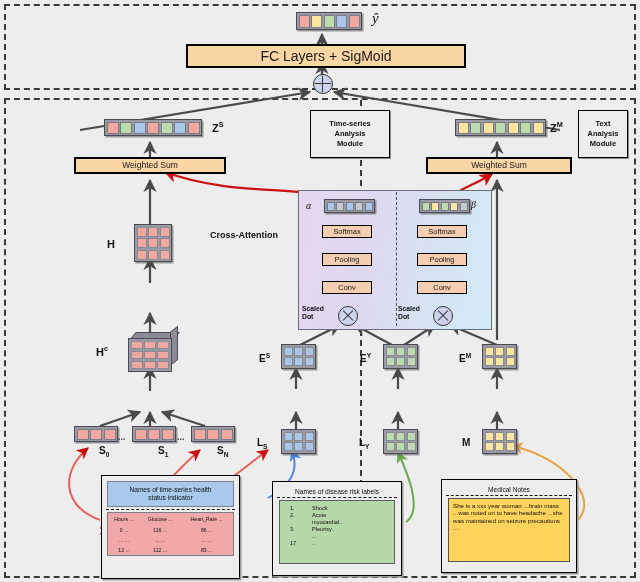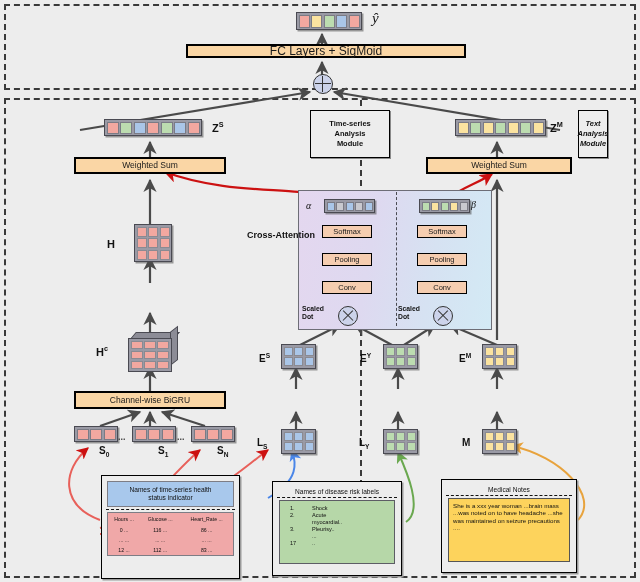--- a/index.html
+++ b/index.html
@@ -246,36 +246,36 @@
 
   <div class="vec abs" id="vec-yhat" style="left:296px;top:12px;">
       <div class="cell" style="background: rgb(242, 168, 160); width: 11px; height: 13px;"></div>
       <div class="cell" style="background: rgb(251, 227, 160); width: 11px; height: 13px;"></div>
       <div class="cell" style="background: rgb(188, 220, 176); width: 11px; height: 13px;"></div>
       <div class="cell" style="background: rgb(170, 198, 232); width: 11px; height: 13px;"></div>
       <div class="cell" style="background: rgb(242, 168, 160); width: 11px; height: 13px;"></div>
     </div>
   <div class="lbl italic" style="left:372px;top:10px;font-size:15px;">ŷ</div>
 
-  <div class="pbox abs" style="left:186px;top:44px;width:280px;height:14px;font-size:12px;">FC Layers + SigMoid</div>
+  <div class="pbox abs" style="left:186px;top:44px;width:280px;height:24px;font-size:14px;">FC Layers + SigMoid</div>
 
   <div class="circ" style="left:313px;top:74px;width:18px;height:18px;">
     <div class="h" style="left:1px;top:8px;width:16px;height:1.4px;"></div>
     <div class="v" style="left:8px;top:1px;width:1.4px;height:16px;"></div>
   </div>
 
   <div class="modbox abs" style="left:310px;top:110px;width:80px;height:48px;">
     <div>
       <div>Time-series</div>
       <div>Analysis</div>
       <div>Module</div>
     </div>
   </div>
 
-  <div class="modbox abs" style="left:578px;top:110px;width:30px;height:48px;font-style:italic;">
+  <div class="modbox abs" style="left:578px;top:110px;width:50px;height:48px;">
     <div>
       <div>Text</div>
       <div>Analysis</div>
       <div>Module</div>
     </div>
   </div>
 
   <div class="vec abs" id="vec-zs" style="left:104px;top:119px;">
       <div class="cell" style="background: rgb(242, 168, 160); width: 12px; height: 12px;"></div>
       <div class="cell" style="background: rgb(188, 220, 176); width: 12px; height: 12px;"></div>
@@ -319,21 +319,20 @@
         <div class="cell" style="background: rgb(242, 168, 160);"></div>
         <div class="cell" style="background: rgb(242, 168, 160);"></div>
         <div class="cell" style="background: rgb(242, 168, 160);"></div>
         <div class="cell" style="background: rgb(242, 168, 160);"></div>
       </div>
   </div>
   <div class="lbl" style="left:96px;top:344px;font-size:11px;">
     <span>H</span><span class="sup">c</span>
   </div>
 
-  <div class="pbox abs" style="left:74px;top:391px;width:152px;height:18px;font-size:8.5px;">Channel-wise BiGRU</div>
 
   <div class="vec abs" id="vec-s0" style="left:74px;top:426px;">
       <div class="cell" style="background: rgb(242, 168, 160); width: 12px; height: 11px;"></div>
       <div class="cell" style="background: rgb(242, 168, 160); width: 12px; height: 11px;"></div>
       <div class="cell" style="background: rgb(242, 168, 160); width: 12px; height: 11px;"></div>
     </div>
   <div class="lbl" style="left:99px;top:445px;font-size:10px;">
     <span>S</span><span class="sub">0</span>
   </div>
 
@@ -370,21 +369,21 @@
     </div>
   <div class="lbl" style="left:550px;top:120px;font-size:11px;">
     <span>Z</span><span class="sup">M</span>
   </div>
 
   <div class="pbox abs" style="left:426px;top:157px;width:146px;height:17px;font-size:8.5px;">Weighted Sum</div>
 
   <div class="xatt" style="left:298px;top:190px;width:192px;height:138px;"></div>
   <div class="xatt-split" style="left:396px;top:192px;height:134px;"></div>
 
-  <div class="lbl" style="left:210px;top:230px;font-size:9px;margin-left:37px;">Cross-Attention</div>
+  <div class="lbl" style="left:210px;top:230px;font-size:9px;">Cross-Attention</div>
 
   <div class="vec abs" id="vec-alpha" style="left:324px;top:199px;">
       <div class="cell" style="background: rgb(170, 198, 232); width: 8px; height: 9px;"></div>
       <div class="cell" style="background: rgb(201, 201, 207); width: 8px; height: 9px;"></div>
       <div class="cell" style="background: rgb(170, 198, 232); width: 8px; height: 9px;"></div>
       <div class="cell" style="background: rgb(201, 201, 207); width: 8px; height: 9px;"></div>
       <div class="cell" style="background: rgb(170, 198, 232); width: 8px; height: 9px;"></div>
     </div>
   <div class="lbl italic" style="left:306px;top:200px;font-size:10px;font-weight:normal;">α</div>
 

